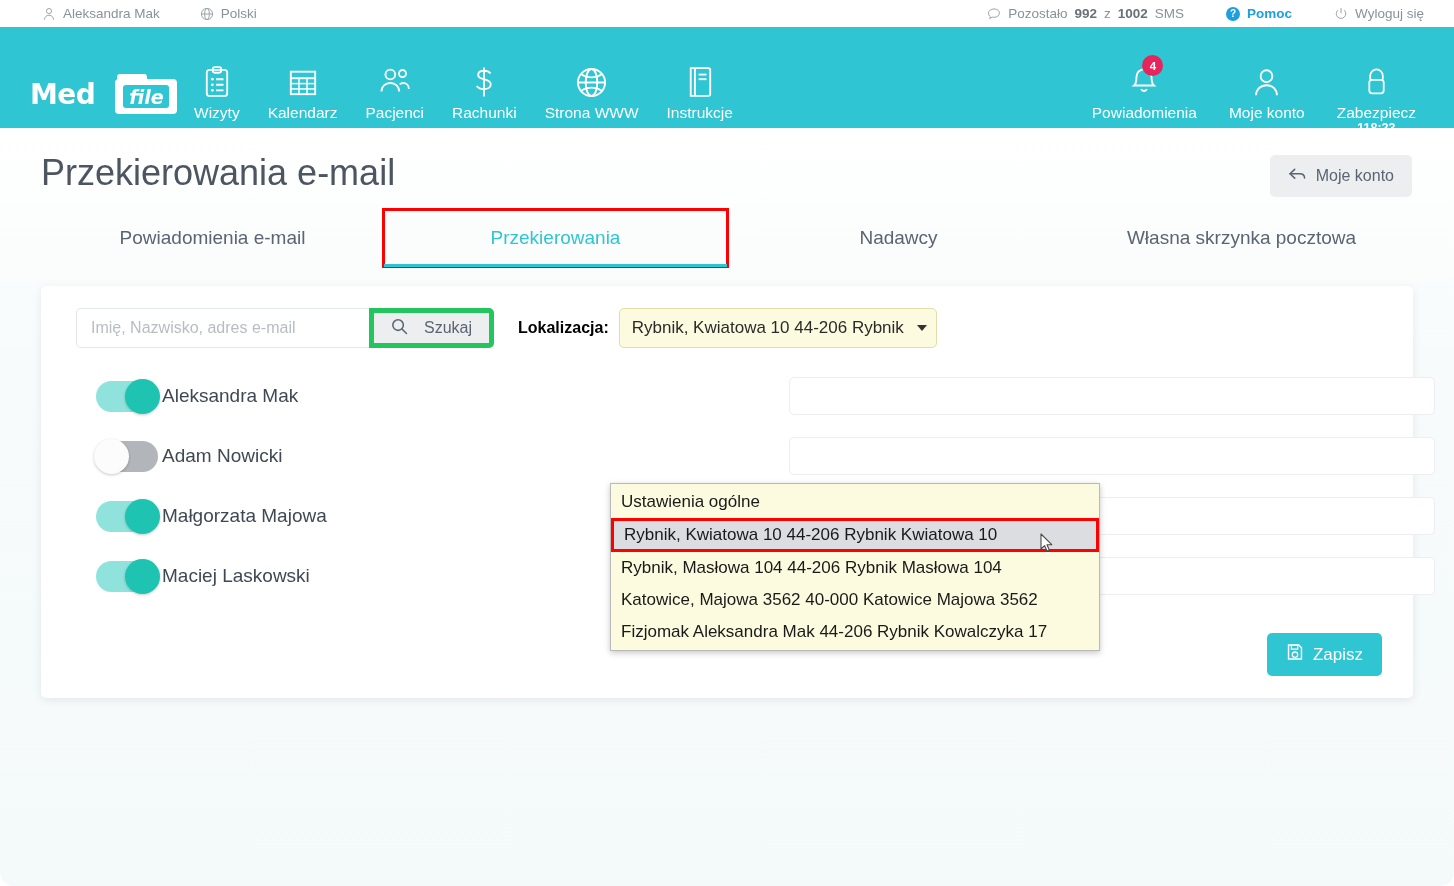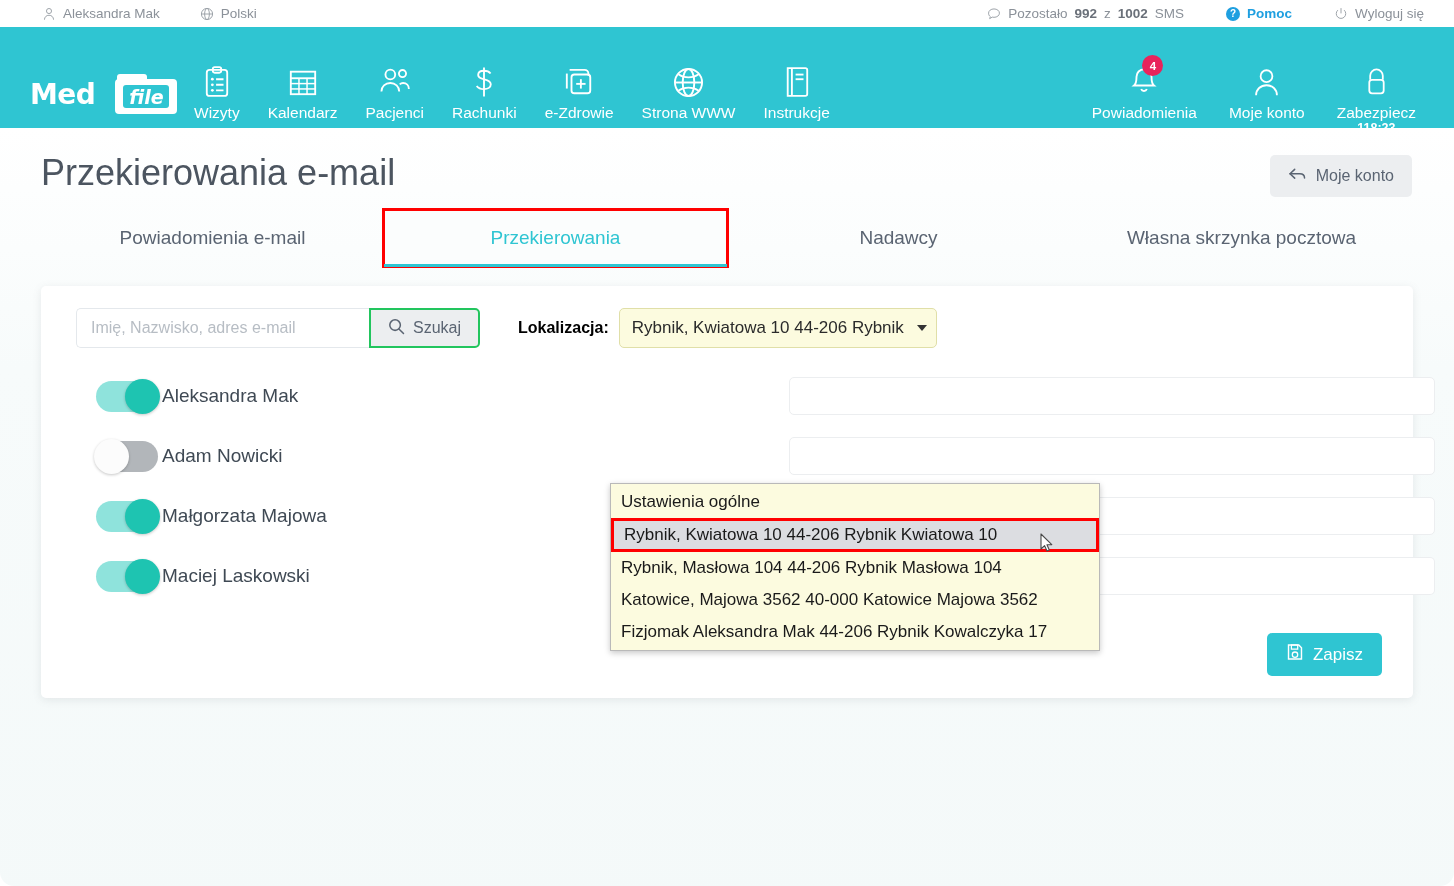--- a/index.html
+++ b/index.html
@@ -143,24 +143,24 @@
     width: 293px; height: 40px;
     border: 1px solid #e4e8ec; border-right: none;
     border-radius: 5px 0 0 5px;
     padding: 0 14px; font-size: 16px; color: #4c5560;
     font-family: "Liberation Sans", sans-serif;
     outline: none; background: #fff;
   }
   .search-input::placeholder { color: #b7bdc4; }
   .btn-search {
     height: 40px; padding: 0 17px;
-    background: #eceef0; border: 2px solid #22c55e;
+    background: #eceef0; border: 5px solid #22c55e;
     border-radius: 0 5px 5px 0;
     color: #5a6472; font-size: 16px; cursor: pointer;
-    display: flex; align-items: center; gap: 8px;
+    display: flex; align-items: center; gap: 16px;
     font-family: "Liberation Sans", sans-serif;
   }
 
   
   .locrow {
     position: absolute; left: 477px; top: 22px;
     display: flex; align-items: center; gap: 10px;
   }
   .loclabel { font-size: 16px; color: #000000; font-weight: bold; }
   .locselect {
@@ -377,32 +377,20 @@
       <div class="navitem">
         <span class="ic">
           <svg viewBox="0 0 24 34" width="24" height="32">
               <line x1="12" y1="1.5" x2="12" y2="32.5" stroke="#fff" stroke-width="2"></line>
               <path d="M19 8c-1.6-2.1-4-3-7-3-3.6 0-6.2 1.7-6.2 4.5 0 6.4 13.4 2.8 13.4 9.9 0 3.2-3 5.2-7.2 5.2-3.4 0-6.1-1.1-7.8-3.4" fill="none" stroke="#fff" stroke-width="2"></path>
             </svg>
         </span>
         <span class="lbl">Rachunki</span>
       </div>
 
-      <div class="navitem">
-        <span class="ic">
-          <svg viewBox="0 0 34 32" width="32" height="30">
-              <path d="M7 3h16a4 4 0 0 1 4 4v2" fill="none" stroke="#fff" stroke-width="2"></path>
-              <path d="M4 7v16" fill="none" stroke="#fff" stroke-width="2"></path>
-              <rect x="9" y="8" width="20" height="20" rx="3" fill="none" stroke="#fff" stroke-width="2"></rect>
-              <line x1="19" y1="13" x2="19" y2="23" stroke="#fff" stroke-width="2"></line>
-              <line x1="14" y1="18" x2="24" y2="18" stroke="#fff" stroke-width="2"></line>
-            </svg>
-        </span>
-        <span class="lbl">e-Zdrowie</span>
-      </div>
 
       <div class="navitem">
         <span class="ic">
           <svg viewBox="0 0 32 32" width="31" height="31">
               <circle cx="16" cy="16" r="14" fill="none" stroke="#fff" stroke-width="2"></circle>
               <ellipse cx="16" cy="16" rx="6" ry="14" fill="none" stroke="#fff" stroke-width="2"></ellipse>
               <line x1="2" y1="16" x2="30" y2="16" stroke="#fff" stroke-width="2"></line>
               <path d="M5.5 7.5c2.8 2 6.5 3.2 10.5 3.2s7.7-1.2 10.5-3.2" fill="none" stroke="#fff" stroke-width="1.7"></path>
               <path d="M5.5 24.5c2.8-2 6.5-3.2 10.5-3.2s7.7 1.2 10.5 3.2" fill="none" stroke="#fff" stroke-width="1.7"></path>
             </svg>

